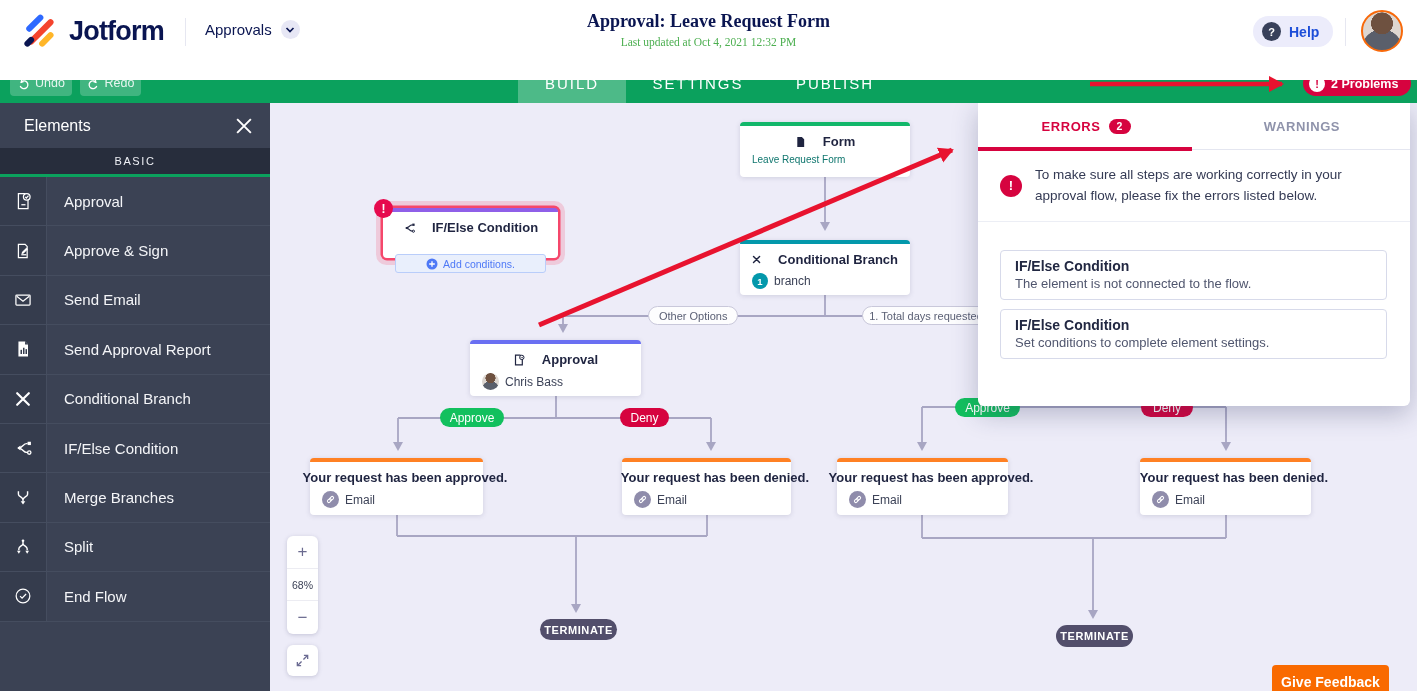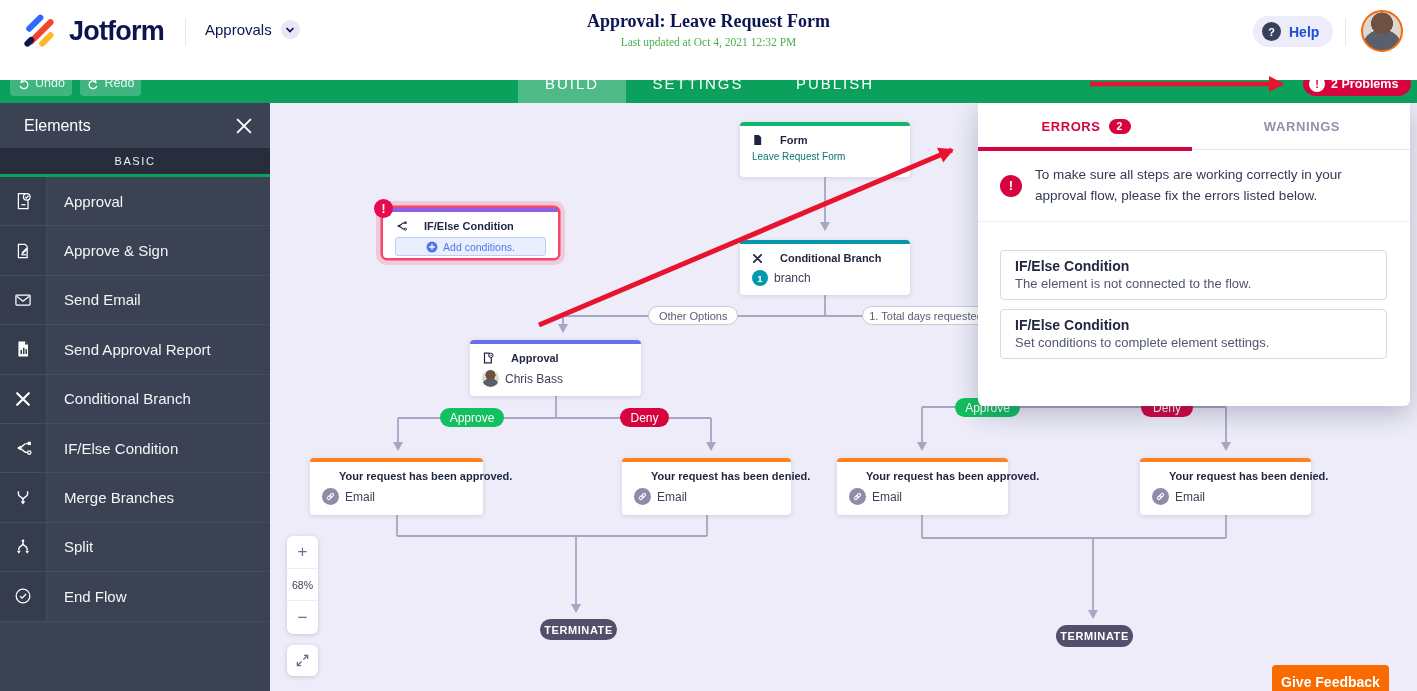--- a/index.html
+++ b/index.html
@@ -44,30 +44,30 @@
   .sb-close { width:16px; height:16px; cursor:pointer; }
   .sb-basic { height:29px; background:#272d3c; display:flex; align-items:center; justify-content:center; color:#eef0f5; font-size:11px; letter-spacing:1.6px; border-bottom:3px solid #0ba15d; }
   .sb-item { display:flex; height:49.4px; border-bottom:1px solid #454d5f; cursor:pointer; }
   .sb-ico { width:47px; background:#353c4d; border-right:1px solid #454d5f; display:flex; align-items:center; justify-content:center; flex-shrink:0; }
   .sb-lbl { display:flex; align-items:center; padding-left:17px; color:#f4f5f8; font-size:15px; }
 
   
   .canvas-bg { position:absolute; left:270px; top:103px; width:1147px; height:588px; background:#edecf8; }
   svg.connectors { position:absolute; left:0; top:0; z-index:2; pointer-events:none; }
   .node { position:absolute; background:#fff; border-radius:4px; box-shadow:0 1px 5px rgba(70,70,110,0.18); padding:8px 12px 6px; z-index:5; cursor:pointer; }
-  .node-type { font-size:11px; font-weight:700; color:#1f2440; display:flex; gap:17px; align-items:center; white-space:nowrap; }
+  .node-type { font-size:13px; font-weight:700; color:#1f2440; display:flex; gap:17px; align-items:center; white-space:nowrap;justify-content:center; }
   .node-sub { margin-top:6px; display:flex; gap:6px; align-items:center; font-size:12px; color:#3c4257; }
   .n-form { left:740px; top:122px; width:170px; height:55px; border-top:4px solid #12b76a; }
   .n-form .fname { margin-top:5px; font-size:10px; color:#0f766e; }
   .n-cond { left:740px; top:240px; width:170px; height:55px; border-top:4px solid #0398ab; }
   .badge-1 { width:16px; height:16px; border-radius:50%; background:#0398ab; color:#fff; font-size:9.5px; font-weight:700; display:flex; align-items:center; justify-content:center; }
   .n-ifelse { left:383px; top:208px; width:175px; height:50px; border-top:4px solid #8f5fe8;
       box-shadow:0 0 0 2.5px #f5476b, 0 0 0 7px rgba(245,71,107,0.20); }
   .err-dot { position:absolute; left:-9px; top:-13px; width:19px; height:19px; border-radius:50%; background:#e60a4e; color:#fff; font-size:12px; font-weight:800; display:flex; align-items:center; justify-content:center; z-index:6; }
-  .addcond-btn { margin-top:5px; height:19px; background:#e9effc; border:1px solid #b9cdfa; border-radius:3px; color:#4e79f6; font-size:10.5px; display:flex; align-items:center; justify-content:center; gap:5px; cursor:pointer; }
+  .addcond-btn { margin-top:19px; height:19px; background:#e9effc; border:1px solid #b9cdfa; border-radius:3px; color:#4e79f6; font-size:10.5px; display:flex; align-items:center; justify-content:center; gap:5px; cursor:pointer; }
   .n-approval { left:470px; top:340px; width:171px; height:56px; border-top:4px solid #6a6ff2; }
   .mini-avatar { width:17px; height:17px; border-radius:50%; flex-shrink:0;
     background: radial-gradient(circle at 50% 30%, #6e5140 0 34%, rgba(0,0,0,0) 35%),
                 radial-gradient(circle at 50% 100%, #5a5f6b 0 46%, rgba(0,0,0,0) 47%), #ddd6d0; }
   .n-email { height:57px; border-top:4px solid #ff8124; }
   .link-circle { width:17px; height:17px; border-radius:50%; background:#8f8cab; display:flex; align-items:center; justify-content:center; flex-shrink:0; }
   .ghost-node { position:absolute; left:985px; top:347px; width:177px; height:41px; background:#d7d6e4; border-radius:4px; z-index:4; }
 
   .edge-pill { position:absolute; z-index:6; display:flex; align-items:center; justify-content:center; font-size:11px; border-radius:10px; }
   .lbl-pill { background:#fdfdfe; border:1px solid #c9c8da; color:#5b6075; padding:0 10px; height:19px; white-space:nowrap; overflow:hidden; }

